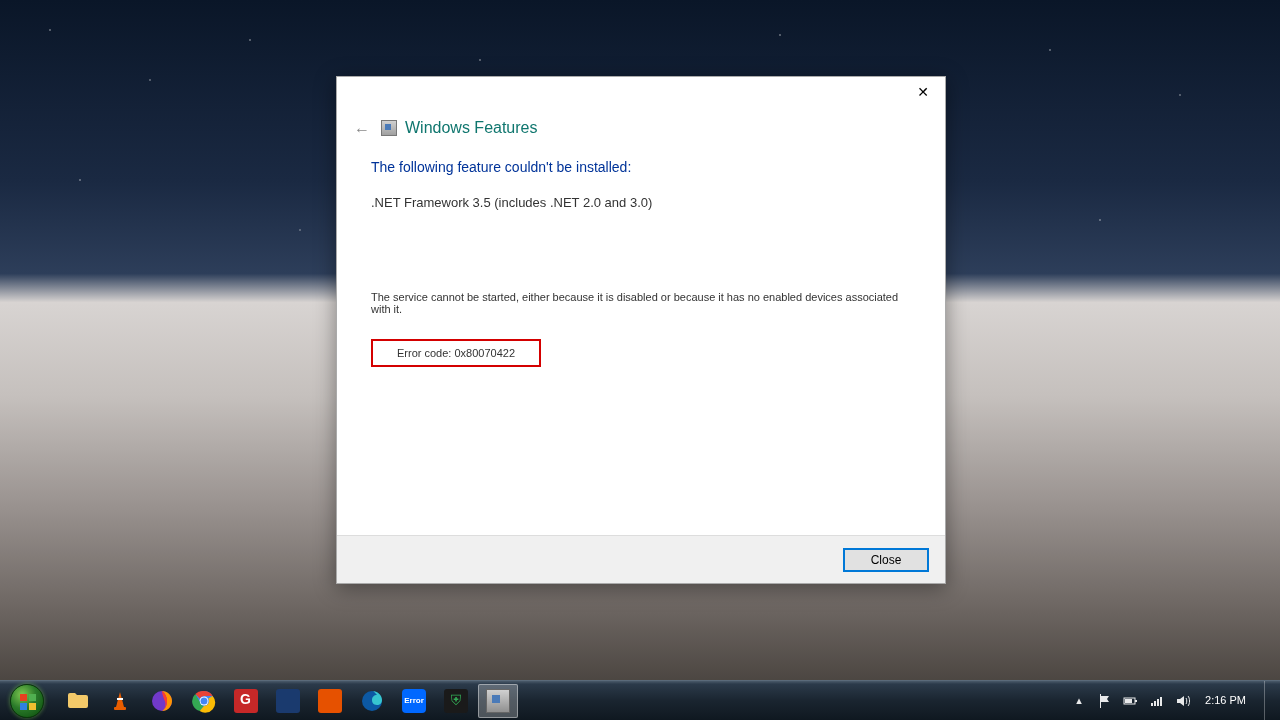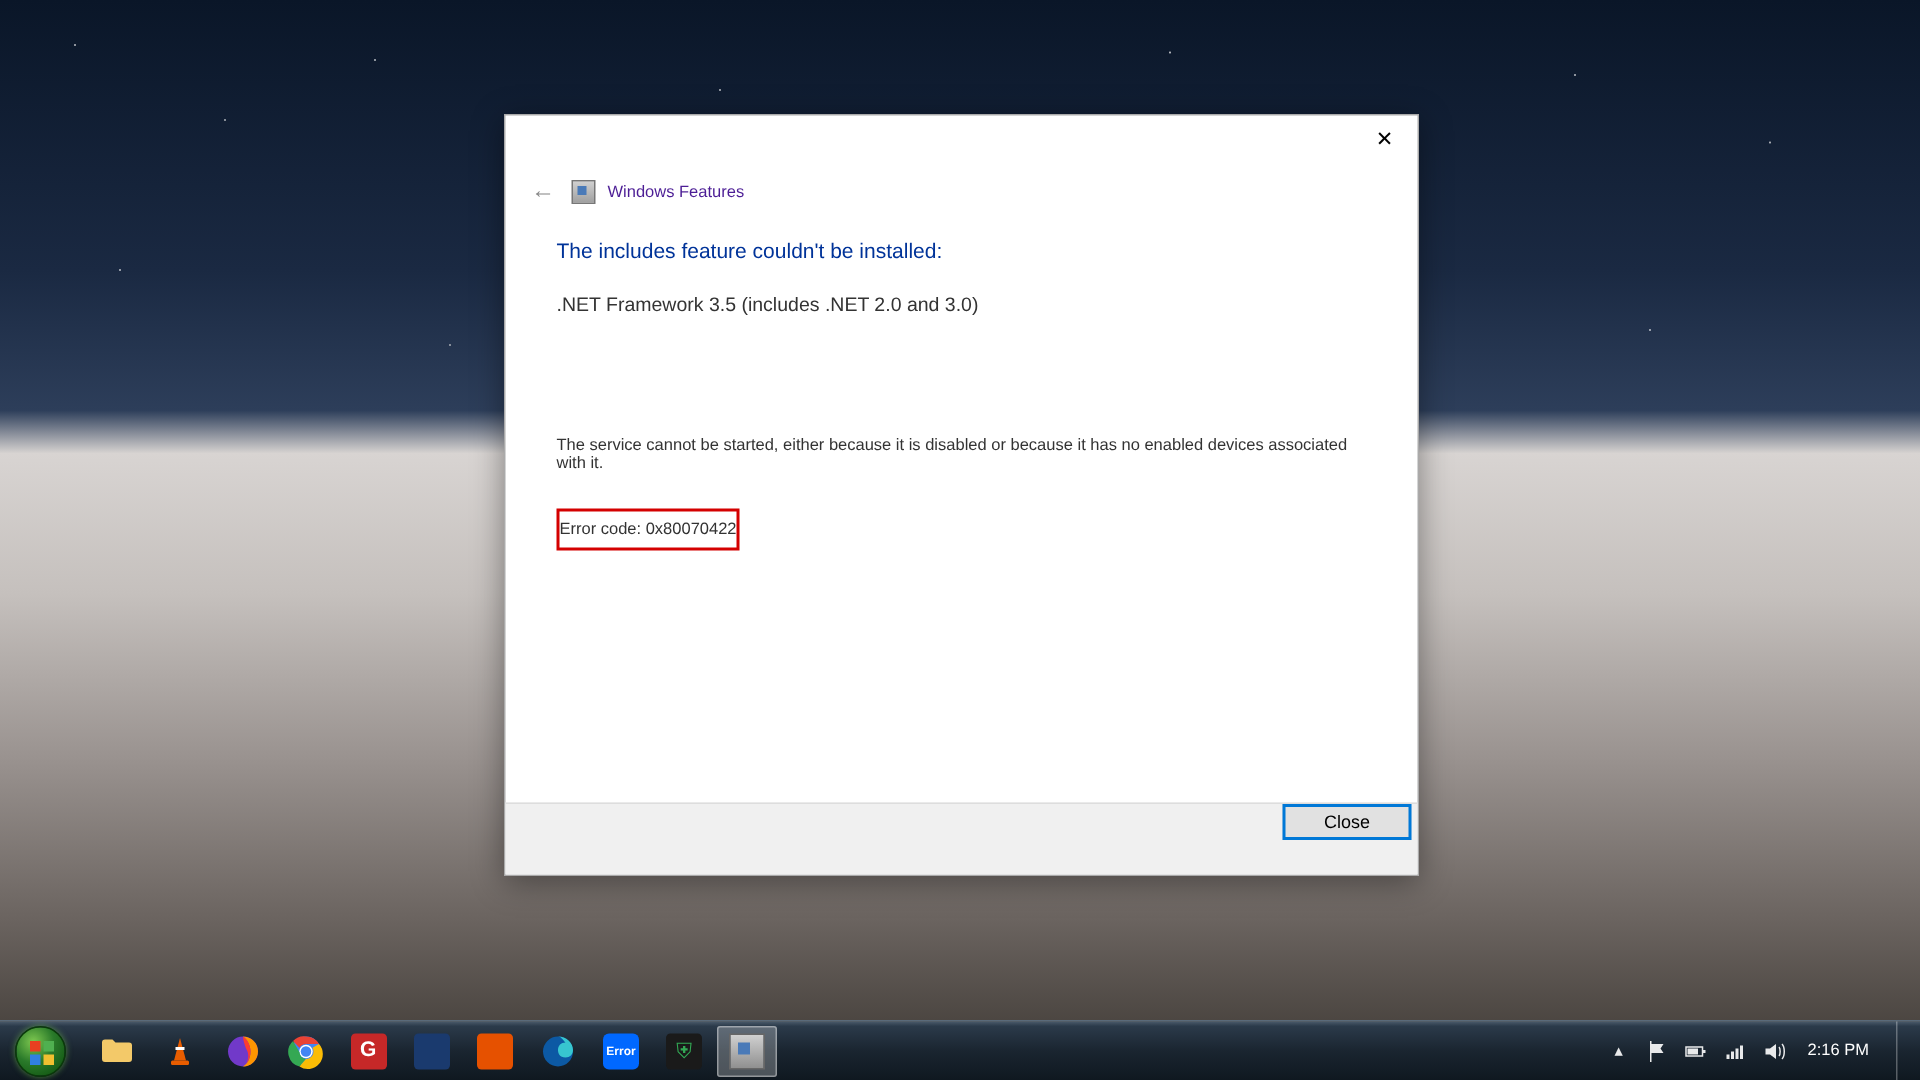--- a/index.html
+++ b/index.html
@@ -66,30 +66,30 @@
     text-align: center;
     line-height: 22px;
   }
   .feat-icon {
     width: 16px; height: 16px;
     background: linear-gradient(#d0d0d0,#a0a0a0);
     border: 1px solid #777;
     position: relative;
   }
   .feat-icon::after { content:''; position:absolute; left:3px; top:3px; width:6px; height:6px; background:#4a7ab8; }
-  .win-title { font-size: 11px; color:#4c1d95; }
+  .win-title { font-size: 16px; color:#0f766e; }
   
   .dlg-body { position:absolute; left:34px; right:30px; top:82px; }
   .heading { color:#003399; font-size:14px; font-weight:400; margin-bottom:20px; }
   .feature-name { color:#333; font-size:13px; margin-bottom: 81px; }
   .service-msg { color:#333; font-size:11px; margin-bottom: 24px; }
   .error-box {
     display:inline-block;
     border:2px solid #d40000;
-    padding: 6px 0;
+    padding: 6px 24px;
     font-size:11px;
     color:#333;
     margin-bottom: 56px;
   }
   .help-link {
     display:inline;
     font-size:11px;
     color:#0066cc;
     text-decoration:underline;
     border:1px dotted #333;
@@ -97,22 +97,22 @@
     cursor:pointer;
   }
   .button-bar {
     position:absolute;
     left:0; right:0; bottom:0;
     height:48px;
     background:#f0f0f0;
     border-top:1px solid #ddd;
     display:flex;
     justify-content:flex-end;
-    align-items:flex-start;
-    padding-right:4px;
+    align-items:center;
+    padding-right:16px;
   }
   .btn-close {
     width:86px; height:24px;
     background:#e1e1e1;
     border:2px solid #0078d7;
     font-size:12px;
     cursor:pointer;
   }
   
   
@@ -174,21 +174,21 @@
 <div class="desktop">
 
   <div class="dialog">
     <div class="close-x">✕</div>
     <div class="header-row">
       <div class="back-arrow">←</div>
       <div class="feat-icon"></div>
       <div class="win-title">Windows Features</div>
     </div>
     <div class="dlg-body">
-      <div class="heading">The includes feature couldn't be installed:</div>
+      <div class="heading">The following feature couldn't be installed:</div>
       <div class="feature-name">.NET Framework 3.5 (includes .NET 2.0 and 3.0)</div>
       <div class="service-msg">The service cannot be started, either because it is disabled or because it has no enabled devices associated with it.</div>
       <div class="error-box">Error code: 0x80070422</div>
     </div>
     <div class="button-bar">
       <button class="btn-close">Close</button>
     </div>
   </div>
 
   <div class="taskbar">

